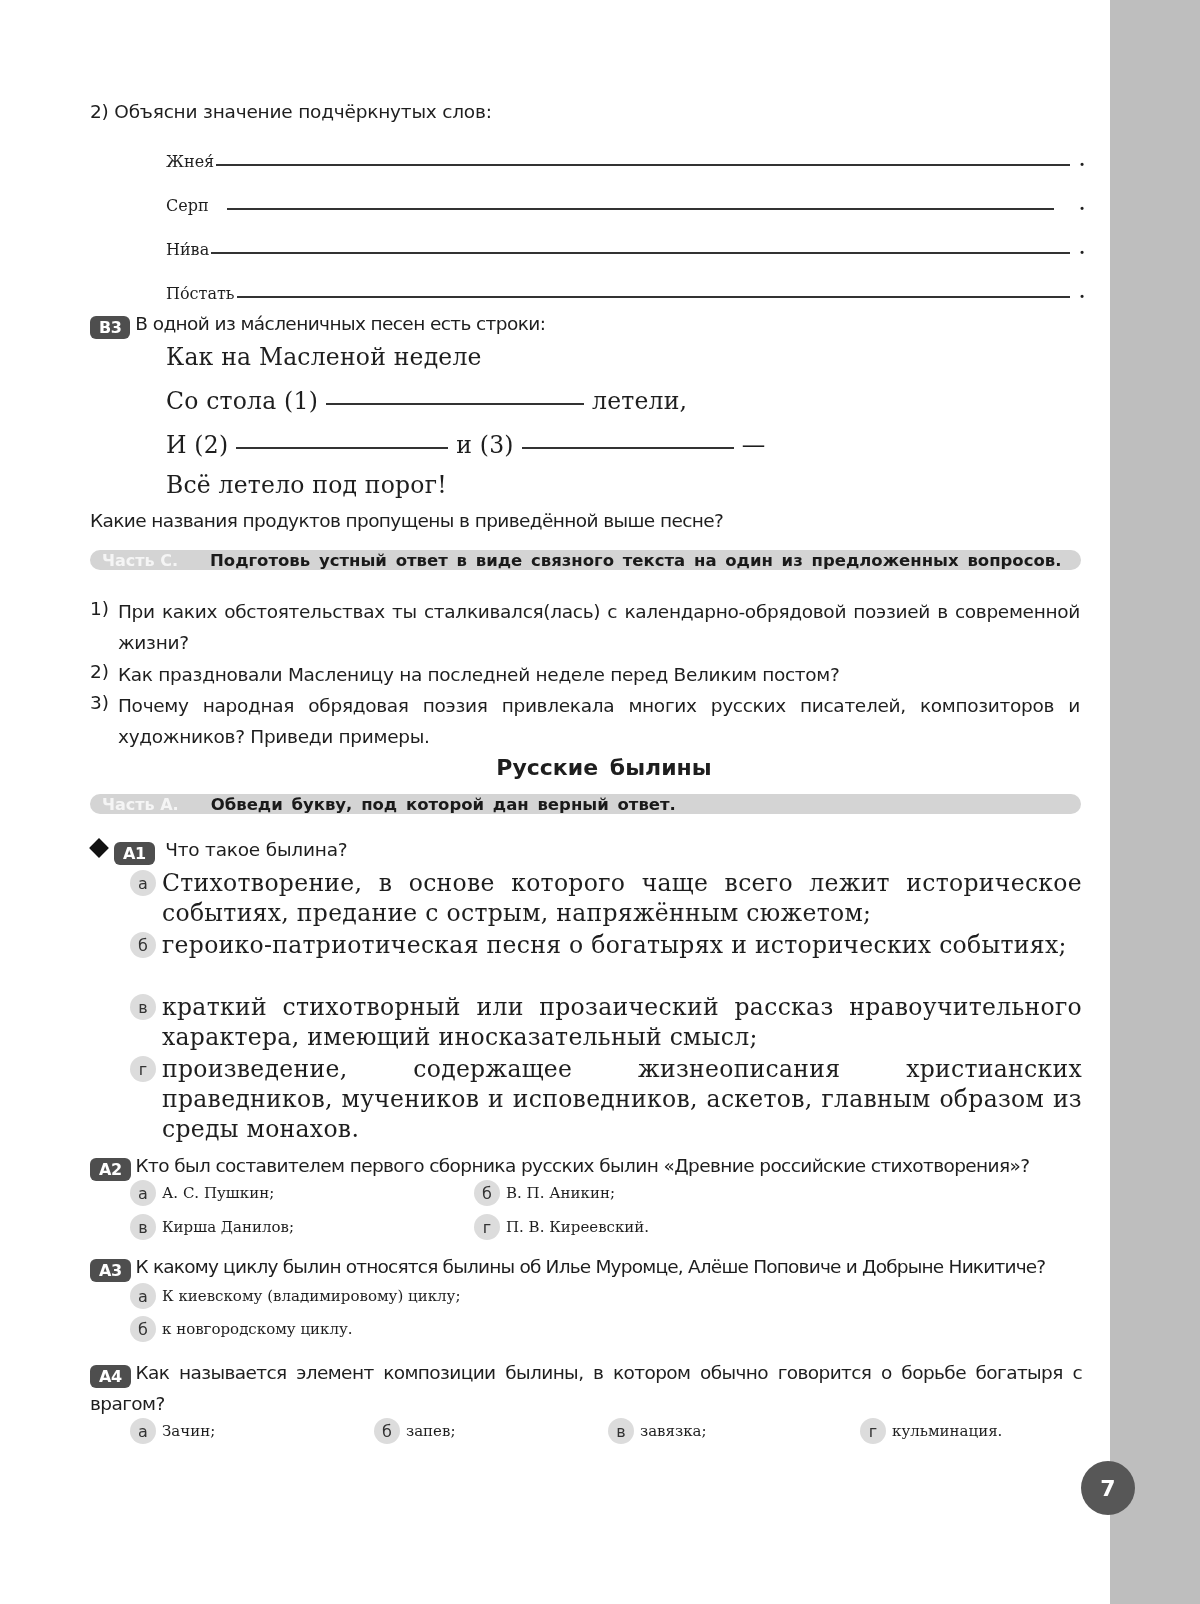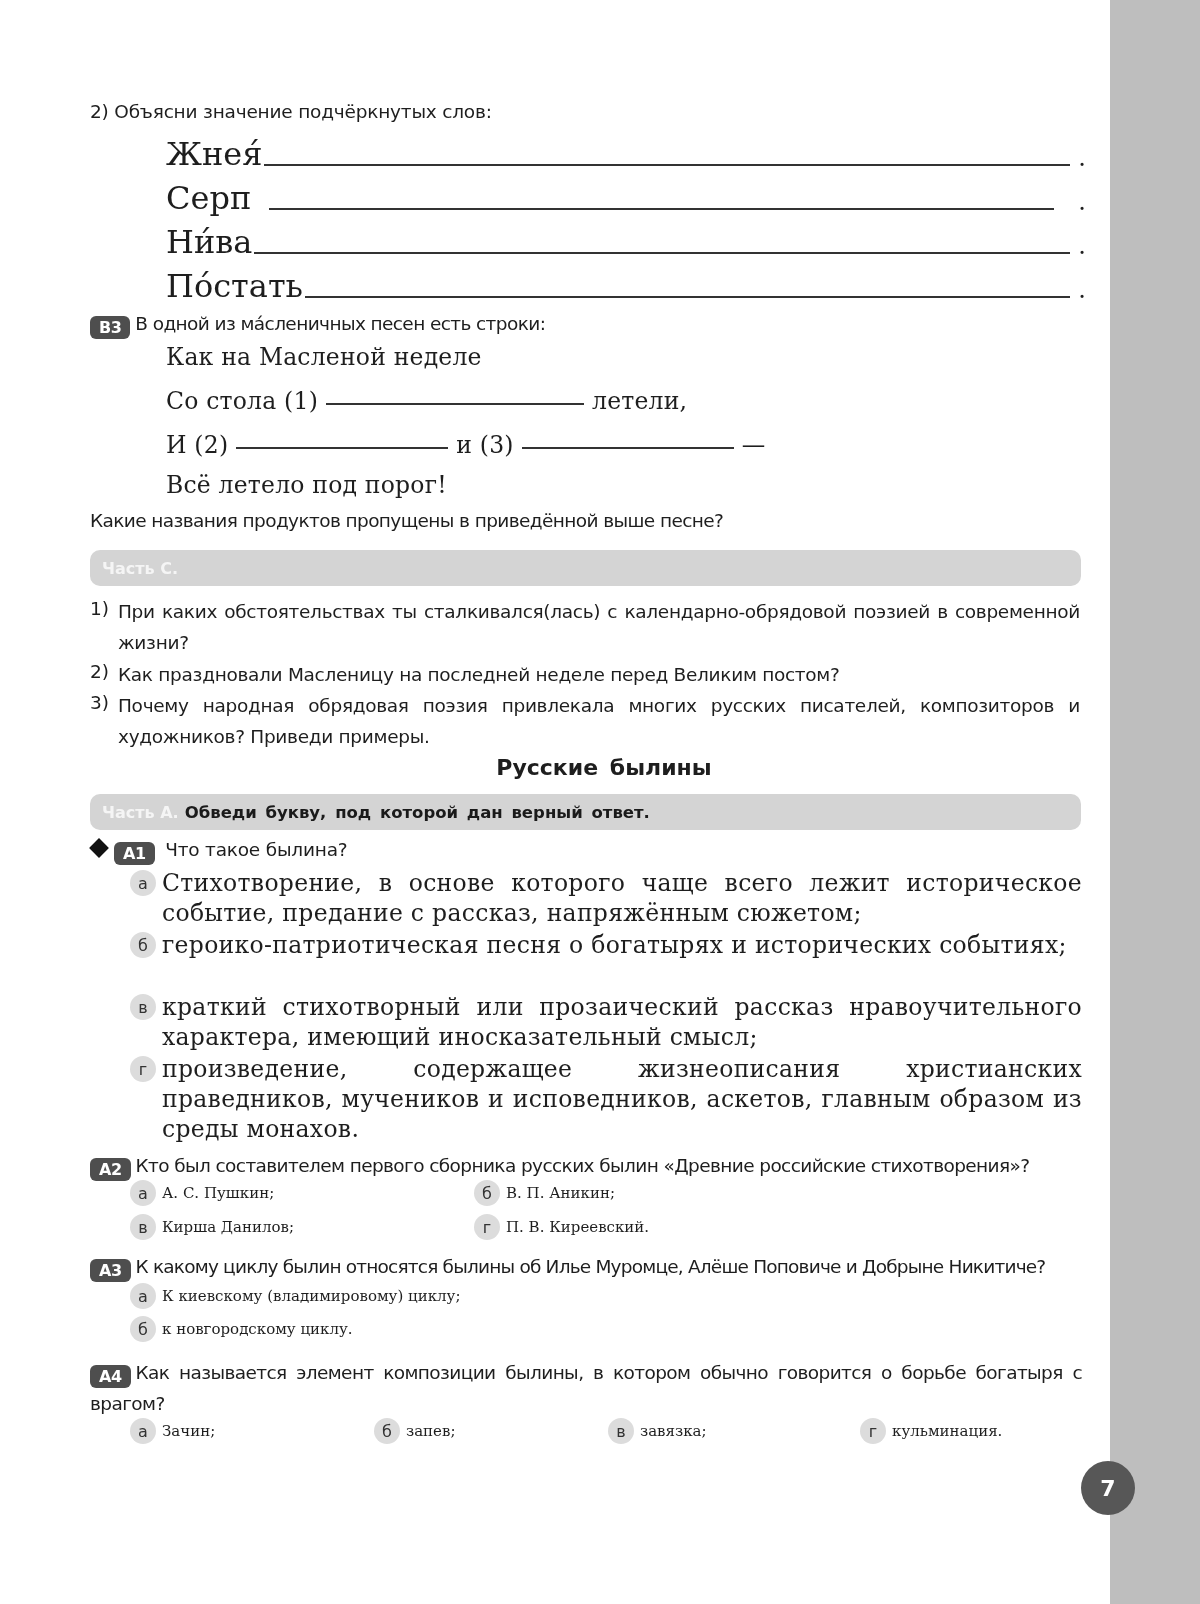--- a/index.html
+++ b/index.html
@@ -18,40 +18,40 @@
     font-family: "DejaVu Sans", sans-serif; font-weight: bold; font-size: 22px;
     display: flex; align-items: center; justify-content: center;
   }
   .abs { position: absolute; }
   .sans { font-family: "DejaVu Sans", sans-serif; font-size: 18.5px; letter-spacing: -0.2px; }
   .sans-cond { font-family: "DejaVu Sans", sans-serif; font-size: 18.5px; letter-spacing: -0.6px; }
   .serif { font-family: "DejaVu Serif", serif; font-size: 23.5px; letter-spacing: 0.2px; }
 
   
   .fill-row { position: absolute; left: 166px; width: 920px; height: 32px; display: flex; align-items: flex-end; }
-  .fill-row .word { font-family: "DejaVu Serif", serif; font-size: 32px; white-space: nowrap; line-height: 1; }
+  .fill-row .word { font-family: "DejaVu Serif", serif; font-size: 16px; white-space: nowrap; line-height: 1; }
   .fill-row .line { flex: 1; border-bottom: 2px solid #333; margin: 0 0 4px 2px; height: 0; }
   .fill-row .dot { font-family: "DejaVu Serif", serif; font-size: 24px; margin-left: 8px; line-height: 1; }
 
   .blank { display: inline-block; border-bottom: 2px solid #333; height: 0; vertical-align: 4px; margin: 0 8px; }
 
   
   .badge {
     display: inline-flex; align-items: center; justify-content: center;
     background: #4e4e4e; color: #fff; border-radius: 6px;
     font-family: "DejaVu Sans", sans-serif; font-weight: bold; font-size: 16px;
     height: 23px; padding: 0 9px; min-width: 28px; box-sizing: border-box;
     letter-spacing: -0.5px; margin-right: 5px; vertical-align: -3px;
   }
 
   
   .banner {
-    position: absolute; left: 90px; width: 991px; height: 36px;
+    position: absolute; left: 90px; width: 991px; height: 20px;
     background: #d4d4d4; border-radius: 10px;
-    display: flex; align-items: center; padding-left: 12px; box-sizing: border-box;
+    display: flex; align-items: center; padding-left: 12px; box-sizing: border-box; gap: 26px;
   }
   .banner .part { color: #f5f5f5; font-weight: bold; font-size: 16px; font-family: "DejaVu Sans", sans-serif; margin-right: 6px; }
   .banner .instr { color: #1a1a1a; font-weight: bold; font-size: 16.5px; font-family: "DejaVu Sans", sans-serif; word-spacing: 3px; }
 
   
   .opt {
     display: inline-flex; align-items: center; justify-content: center;
     width: 26px; height: 26px; border-radius: 50%; background: #dcdcdc; color: #333;
     font-family: "DejaVu Sans", sans-serif; font-size: 16px;
     margin-right: 6px; vertical-align: 1px; flex: 0 0 26px;
@@ -105,20 +105,21 @@
   <span>Со стола (1)</span><span class="blank" style="width:258px;"></span><span>летели,</span>
 </div>
 <div class="abs serif" style="left:166px; top:431px; white-space:nowrap;">
   <span>И (2)</span><span class="blank" style="width:212px;"></span><span>и (3)</span><span class="blank" style="width:212px;"></span><span>—</span>
 </div>
 <div class="abs serif" style="left:166px; top:471px;">Всё летело под порог!</div>
 <div class="abs sans-cond" style="left:90px; top:510px;">Какие названия продуктов пропущены в приведённой выше песне?</div>
 
 <div class="banner" style="top:550px;">
   <span class="part">Часть С.</span>
+  <span class="instr">Подготовь устный ответ в виде связного текста на один из предложенных вопросов.</span>
 </div>
 
 <div class="list-num" style="top:598px;">1)</div>
 <div class="list-text" style="top:596px;">При каких обстоятельствах ты сталкивался(лась) с календарно-обрядовой поэзией в современной жизни?</div>
 <div class="list-num" style="top:661px;">2)</div>
 <div class="list-text" style="top:659px;">Как праздновали Масленицу на последней неделе перед Великим постом?</div>
 <div class="list-num" style="top:692px;">3)</div>
 <div class="list-text" style="top:690px;">Почему народная обрядовая поэзия привлекала многих русских писателей, композиторов и художников? Приведи примеры.</div>
 
 <div class="abs" style="left:0; width:1170px; top:755px; text-align:center; font-family:'DejaVu Sans', sans-serif; font-weight:bold; font-size:22px; word-spacing:4px;margin-left:19px;">Русские былины</div>
@@ -126,21 +127,21 @@
 <div class="banner" style="top:794px;">
   <span class="part">Часть А.</span>
   <span class="instr">Обведи букву, под которой дан верный ответ.</span>
 </div>
 
 <div class="abs sans" style="left:88px; top:839px; white-space:nowrap;">
   <span class="diamond"></span><span class="badge">A1</span> <span>Что такое былина?</span>
 </div>
 <div class="opt-block" style="top:868px;">
   <span class="opt">а</span>
-  <span class="text">Стихотворение, в основе которого чаще всего лежит историческое событие, предание с рассказ, напряжённым сюжетом;</span>
+  <span class="text">Стихотворение, в основе которого чаще всего лежит историческое событиях, предание с острым, напряжённым сюжетом;</span>
 </div>
 <div class="opt-block" style="top:930px;">
   <span class="opt">б</span>
   <span class="text">героико-патриотическая песня о богатырях и исторических событиях;</span>
 </div>
 <div class="opt-block" style="top:992px;">
   <span class="opt">в</span>
   <span class="text">краткий стихотворный или прозаический рассказ нравоучительного характера, имеющий иносказательный смысл;</span>
 </div>
 <div class="opt-block" style="top:1054px;">

